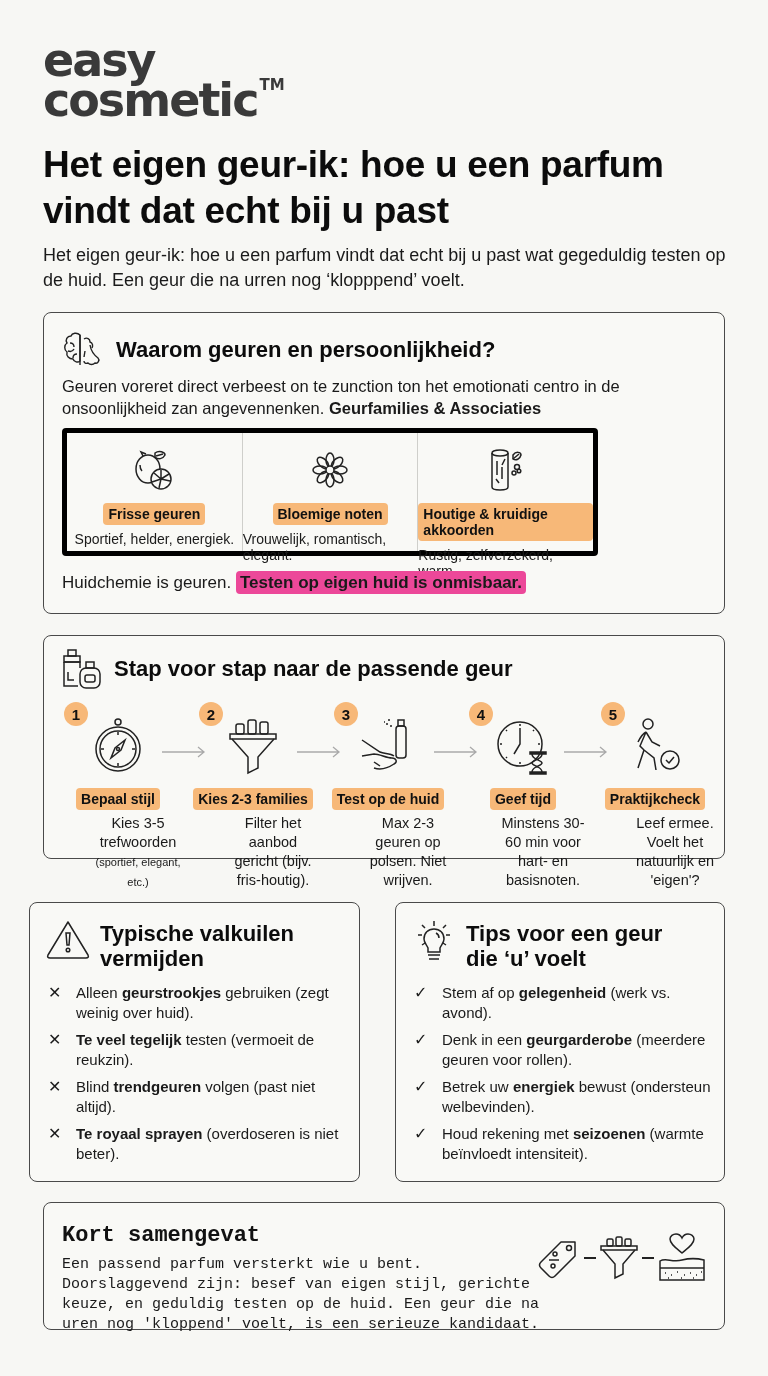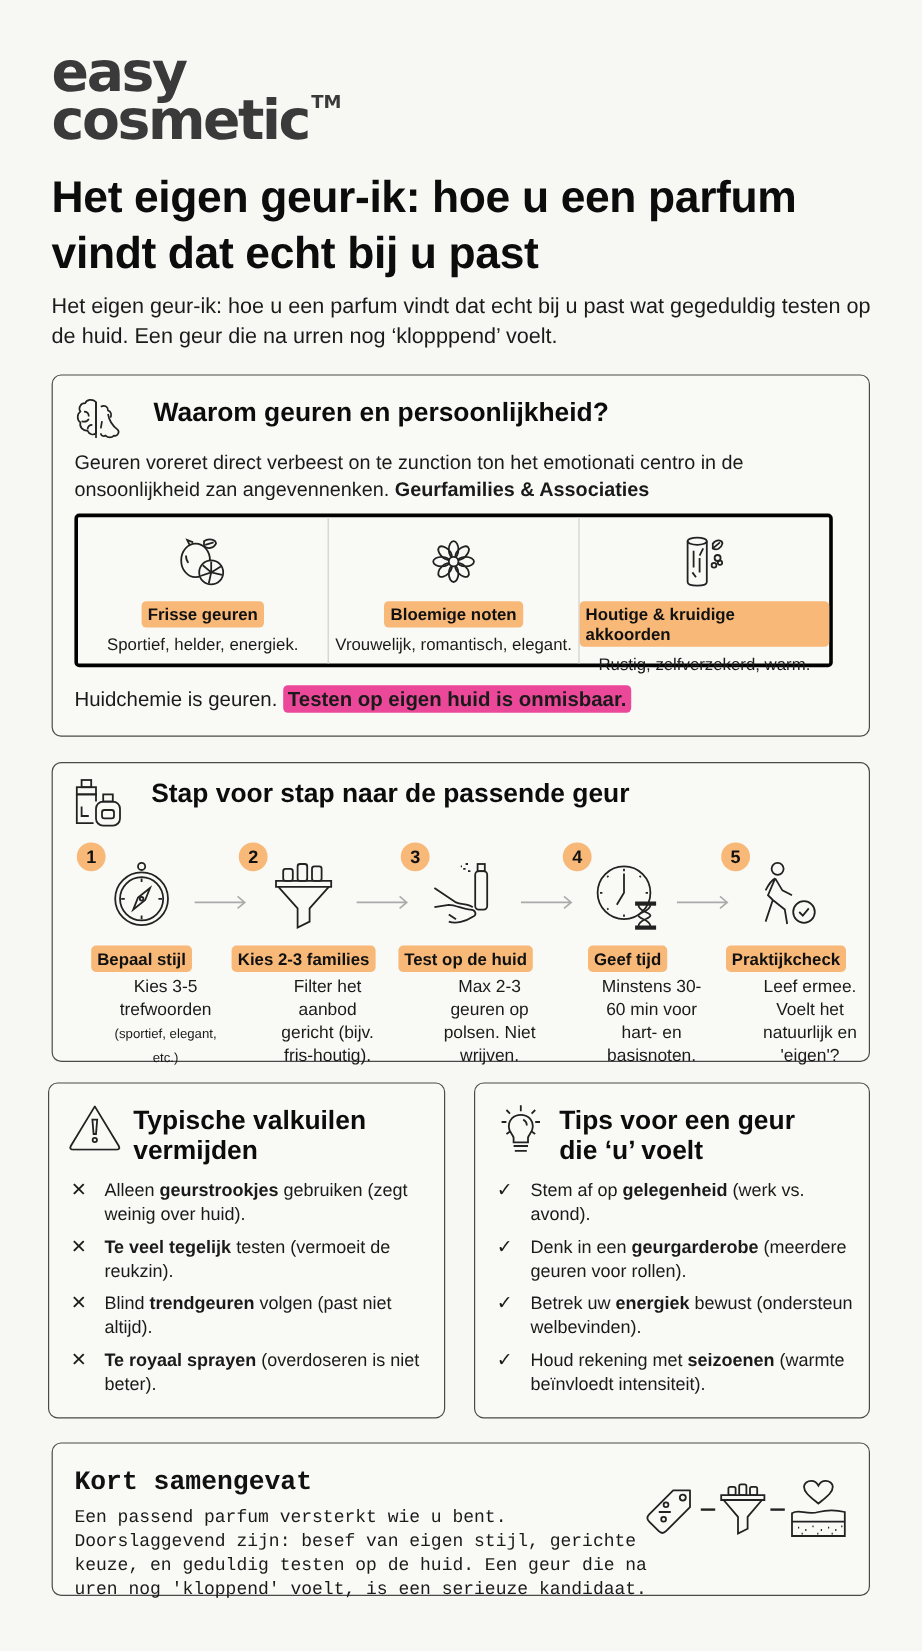--- a/index.html
+++ b/index.html
@@ -6,50 +6,50 @@
   html, body { width: 768px; height: 1376px; background: #f7f7f4; overflow: hidden; }
   body { font-family: "Liberation Sans", "DejaVu Sans", sans-serif; color: #111; position: relative; }
 
   .logo { position: absolute; left: 43px; top: 40px; font-family: "DejaVu Sans", sans-serif; font-weight: bold; color: #3a3a3a; letter-spacing: -2px; line-height: 40px; font-size: 46px; }
   .logo .tm { font-size: 15px; letter-spacing: 0; position: relative; top: -26px; left: 2px; font-weight: bold; }
 
   .title { position: absolute; left: 43px; top: 142px; width: 700px; font-size: 37px; font-weight: bold; line-height: 46px; letter-spacing: -0.3px; color: #0c0c0c; }
   .intro { position: absolute; left: 43px; top: 243px; width: 690px; font-size: 18px; line-height: 25px; color: #1a1a1a; }
 
   .card { position: absolute; background: #f9f9f6; border: 1.5px solid #4a4a4a; border-radius: 8px; }
-  .card-head { display: flex; align-items: flex-start; gap: 12px; }
+  .card-head { display: flex; align-items: center; }
   .card-h { font-size: 22px; font-weight: bold; color: #0c0c0c; line-height: 26px; }
   .icon svg { display: block; }
 
   #card-why { left: 43px; top: 312px; width: 682px; height: 302px; }
   #card-why .card-head { position: absolute; left: 16px; top: 18px; }
   #card-why .card-h { margin-left: 12px; }
   .why-text { position: absolute; left: 18px; top: 62px; width: 640px; font-size: 16.5px; line-height: 22px; color: #1a1a1a; }
-  .fam-grid { position: absolute; left: 18px; top: 115px; width: 632px; height: 128px; border: 3px solid #000000; border-radius: 4px; display: flex; }
+  .fam-grid { position: absolute; left: 18px; top: 115px; width: 536px; height: 128px; border: 5px solid #000000; border-radius: 4px; display: flex; }
   .fam { flex: 1; display: flex; flex-direction: column; align-items: center; border-right: 1px solid #cfcfcb; padding-top: 14px; }
   .fam:last-child { border-right: none; }
   .fam .icon { height: 46px; }
   .badge { background: #f7b878; border-radius: 4px; font-weight: bold; font-size: 14px; padding: 3px 5px; margin-top: 10px; color: #111; line-height: 16px; }
   .fam-desc { font-size: 14px; margin-top: 6px; color: #1a1a1a; }
   .why-foot { position: absolute; left: 18px; top: 260px; font-size: 17px; color: #1a1a1a; }
   .why-foot .hl { background: #ec4899; font-weight: bold; border-radius: 4px; padding: 2px 4px; }
 
-  #card-steps { left: 43px; top: 635px; width: 682px; height: 250px; }
+  #card-steps { left: 43px; top: 635px; width: 682px; height: 224px; }
   #card-steps .card-head { position: absolute; left: 16px; top: 12px; }
   #card-steps .card-h { margin-left: 10px; }
   .steps { position: absolute; left: 10px; top: 66px; width: 665px; height: 170px; }
   .step { position: absolute; top: 0; width: 128px; display: flex; flex-direction: column; align-items: center; }
   .step-num { position: absolute; left: 10px; top: 0; width: 24px; height: 24px; border-radius: 50%; background: #f7b878; font-weight: bold; font-size: 15px; display: flex; align-items: center; justify-content: center; }
   .step .icon { margin-top: 14px; height: 60px; }
   .step .badge { margin-top: 12px; font-size: 14px; }
   .step-desc { font-size: 14.5px; line-height: 19px; text-align: center; margin-top: 4px; color: #1a1a1a; margin-left: 40px; }
   .step-desc .small { font-size: 11px; }
   .arrow { position: absolute; top: 44px; }
 
-  #card-pit { left: 40px; top: 902px; width: 331px; height: 280px; }
+  #card-pit { left: 29px; top: 902px; width: 331px; height: 280px; }
   #card-tips { left: 395px; top: 902px; width: 330px; height: 280px; }
   .box-head { position: absolute; left: 16px; top: 16px; display: flex; align-items: flex-start; }
   .box-head .card-h { font-size: 22px; line-height: 25px; margin-left: 10px; margin-top: 2px; }
   .list { position: absolute; left: 18px; top: 80px; width: 300px; }
   .li { display: flex; font-size: 15px; line-height: 20px; margin-bottom: 7px; color: #1a1a1a; }
   .li .mark { width: 28px; flex: none; font-size: 16px; }
   .li b { font-weight: bold; }
 
   #card-sum { left: 43px; top: 1202px; width: 682px; height: 128px; font-family: Liberation Mono, monospace; }
   .sum-h { position: absolute; left: 18px; top: 20px; font-size: 22px; font-weight: bold; }

